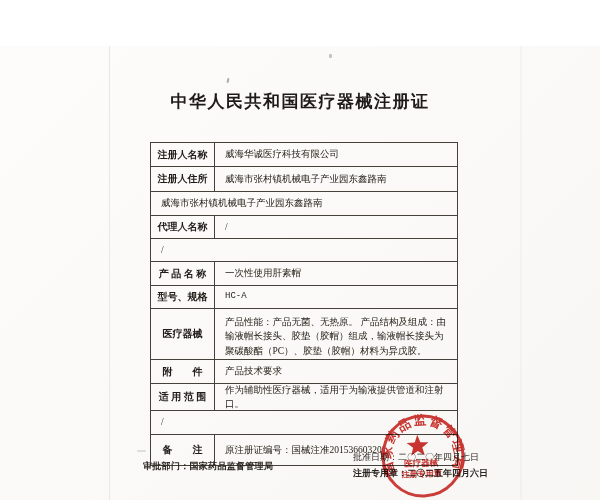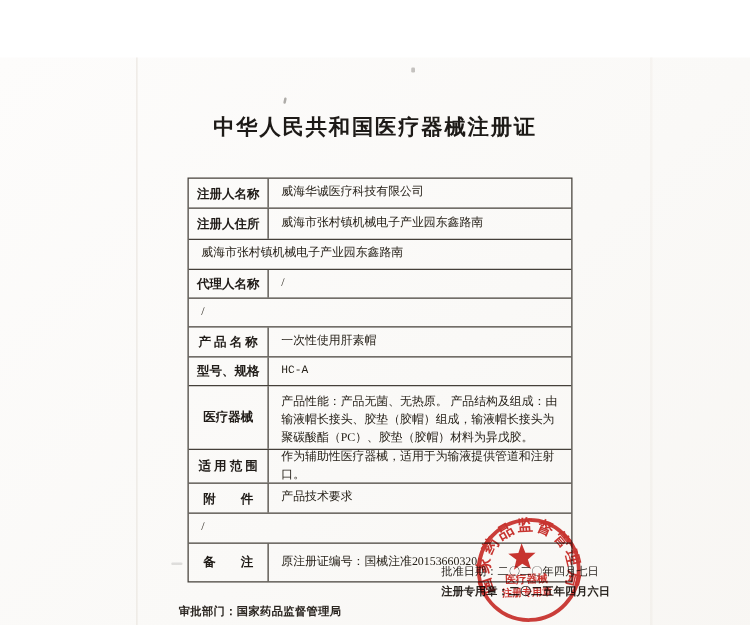--- a/index.html
+++ b/index.html
@@ -65,21 +65,21 @@
   .cell-value{
     flex:1;
     display:flex;align-items:center;
     padding:2px 8px 2px 10px;
     font-size:9.5px;color:#262119;
     line-height:1.5;
   }
   .cell-value.top{align-items:flex-start;padding-top:6px;}
 
   .footer-dept{
-    position:absolute;left:143px;top:437px;
+    position:absolute;left:143px;top:414px;
     font-size:9px;font-weight:bold;color:#2a2520;
     letter-spacing:.3px;
   }
   .footer-date1{
     position:absolute;left:353px;top:405px;
     font-size:9px;font-weight:normal;color:#2a2520;
   }
   .footer-date2{
     position:absolute;left:353px;top:421px;
     font-size:9px;font-weight:bold;color:#2a2520;
@@ -129,27 +129,27 @@
       <div class="cell-value">一次性使用肝素帽</div>
     </div>
     <div class="row" style="height:22px">
       <div class="cell-label">型号、规格</div>
       <div class="cell-value" style="font-family:'Liberation Mono',monospace;font-size:9px;">HC-A</div>
     </div>
     <div class="row" style="height:50px">
       <div class="cell-label">医疗器械</div>
       <div class="cell-value top">产品性能：产品无菌、无热原。 产品结构及组成：由输液帽长接头、胶垫（胶帽）组成，输液帽长接头为聚碳酸酯（PC）、胶垫（胶帽）材料为异戊胶。</div>
     </div>
+    <div class="row" style="height:23px">
+      <div class="cell-label">附　　件</div>
+      <div class="cell-value">产品技术要求</div>
+    </div>
     <div class="row" style="height:26px">
       <div class="cell-label">适 用 范 围</div>
       <div class="cell-value">作为辅助性医疗器械，适用于为输液提供管道和注射口。</div>
-    </div>
-    <div class="row" style="height:23px">
-      <div class="cell-label">附　　件</div>
-      <div class="cell-value">产品技术要求</div>
     </div>
     <div class="row" style="height:23px">
       <div class="cell-value">/</div>
     </div>
     <div class="row" style="height:30px">
       <div class="cell-label">备　　注</div>
       <div class="cell-value">原注册证编号：国械注准20153660320</div>
     </div>
   </div>
 

